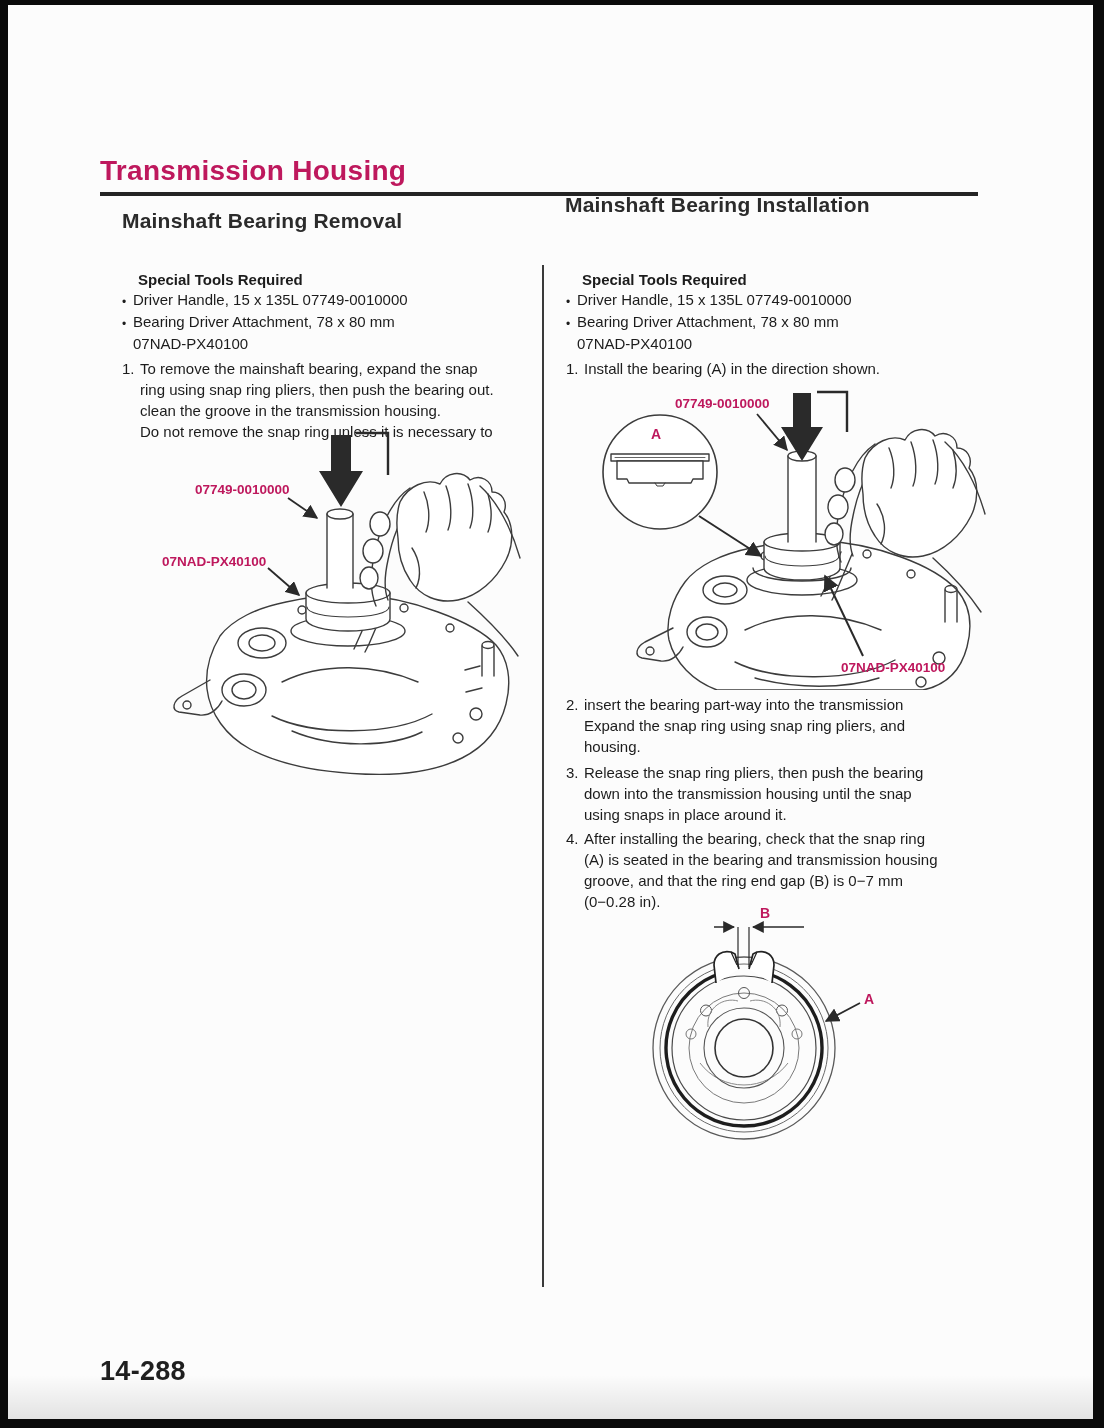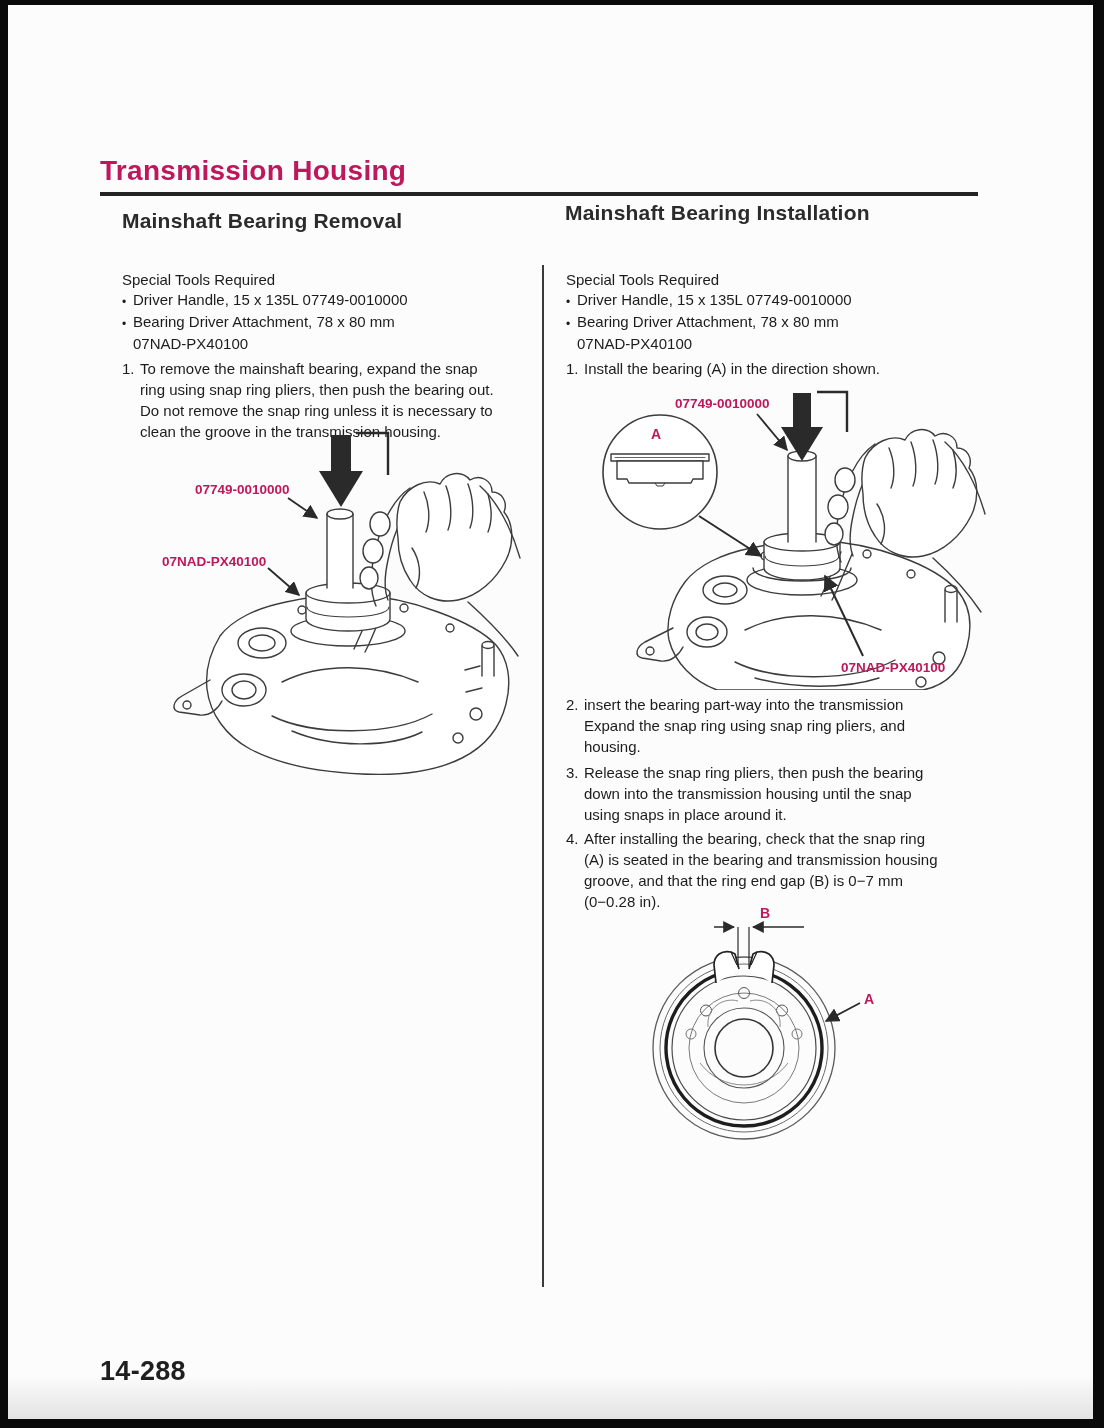--- a/index.html
+++ b/index.html
@@ -26,21 +26,21 @@
   .title-rule{
     left:92px;top:187px;width:878px;height:4px;background:#242424;
   }
   .col-divider{
     left:534px;top:260px;width:2px;height:1022px;background:#3a3a3a;
   }
   .colhead{
     font-size:21px;font-weight:bold;color:#2b2b2b;letter-spacing:.2px;
   }
   .tools{font-size:15px;color:#1c1c1c;line-height:20px;width:424px;}
-  .tools .head{font-weight:normal;}
+  .tools .head{font-weight:bold;margin-left:16px;}
   .tool-line{display:flex;}
   .tool-line .bullet{width:11px;flex:none;font-size:12px;padding-top:2px;}
   .tool-cont{padding-left:11px;}
   .step{font-size:15px;line-height:21px;color:#1c1c1c;display:flex;}
   .step .num{width:18px;flex:none;}
   .step .body{flex:1;}
   .step .ln{display:block;white-space:nowrap;}
   .figure{position:absolute;}
   .figure svg{position:absolute;left:0;top:0;}
   .figlabel{
@@ -75,22 +75,22 @@
       <span>Bearing Driver Attachment, 78 x 80 mm</span>
     </div>
     <div class="tool-cont">07NAD-PX40100</div>
   </div>
 
   <div class="abs step" style="left:114px;top:353px;width:400px;">
     <span class="num">1.</span>
     <span class="body">
       <span class="ln">To remove the mainshaft bearing, expand the snap</span>
       <span class="ln">ring using snap ring pliers, then push the bearing out.</span>
+      <span class="ln">clean the groove in the transmission housing.</span>
       <span class="ln">Do not remove the snap ring unless it is necessary to</span>
-      <span class="ln">clean the groove in the transmission housing.</span>
     </span>
   </div>
 
   <div class="figure" style="left:152px;top:425px;width:370px;height:345px;">
     <svg width="370" height="345" viewBox="0 0 370 345">
       <defs>
         <marker id="ar1" viewBox="0 0 10 10" refX="9" refY="5" markerWidth="8" markerHeight="8" orient="auto">
             <path d="M0,0 L10,5 L0,10 Z" fill="#2a2a2a"></path>
           </marker>
       </defs>
@@ -149,21 +149,21 @@
       </g>
       <g stroke="#2a2a2a" stroke-width="1.8">
         <line x1="128" y1="68" x2="157" y2="88" marker-end="url(#ar1)"></line>
         <line x1="108" y1="138" x2="139" y2="165" marker-end="url(#ar1)"></line>
       </g>
     </svg>
     <div class="figlabel" style="left:35px;top:52px;">07749-0010000</div>
     <div class="figlabel" style="left:2px;top:124px;">07NAD-PX40100</div>
   </div>
 
-  <div class="abs colhead" style="left:557px;top:196px;">Mainshaft Bearing Installation</div>
+  <div class="abs colhead" style="left:557px;top:188px;">Mainshaft Bearing Installation</div>
 
   <div class="abs tools" style="left:558px;top:265px;">
     <div class="head">Special Tools Required</div>
     <div class="tool-line">
       <span class="bullet">•</span>
       <span>Driver Handle, 15 x 135L 07749-0010000</span>
     </div>
     <div class="tool-line">
       <span class="bullet">•</span>
       <span>Bearing Driver Attachment, 78 x 80 mm</span>

